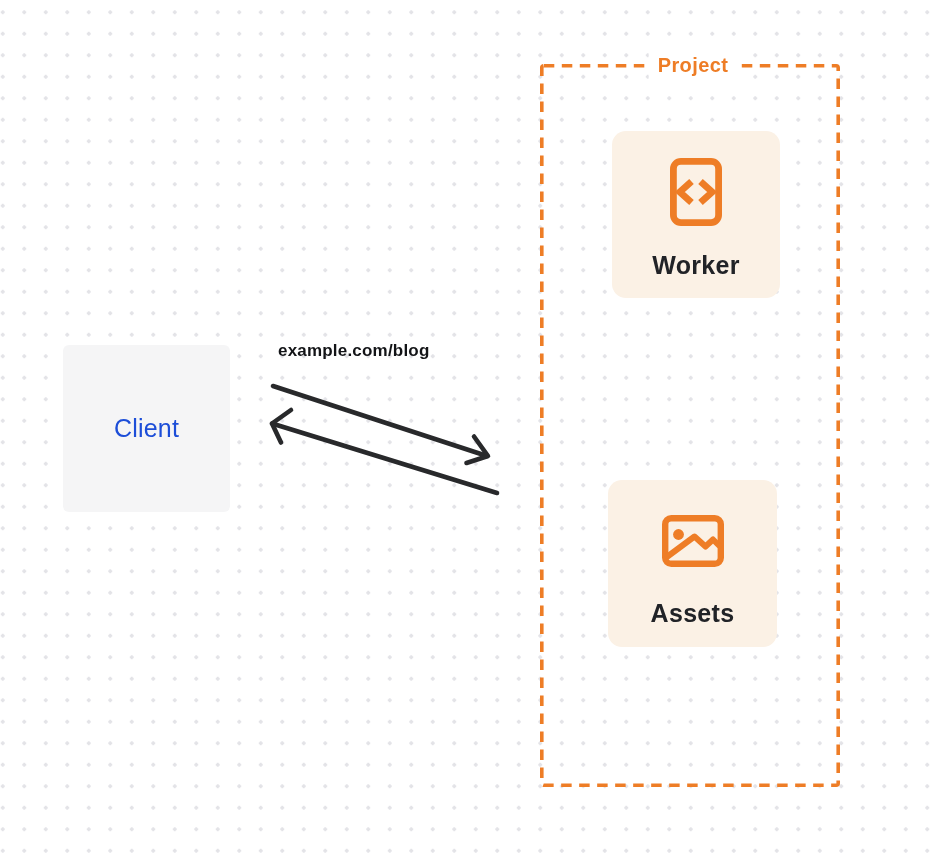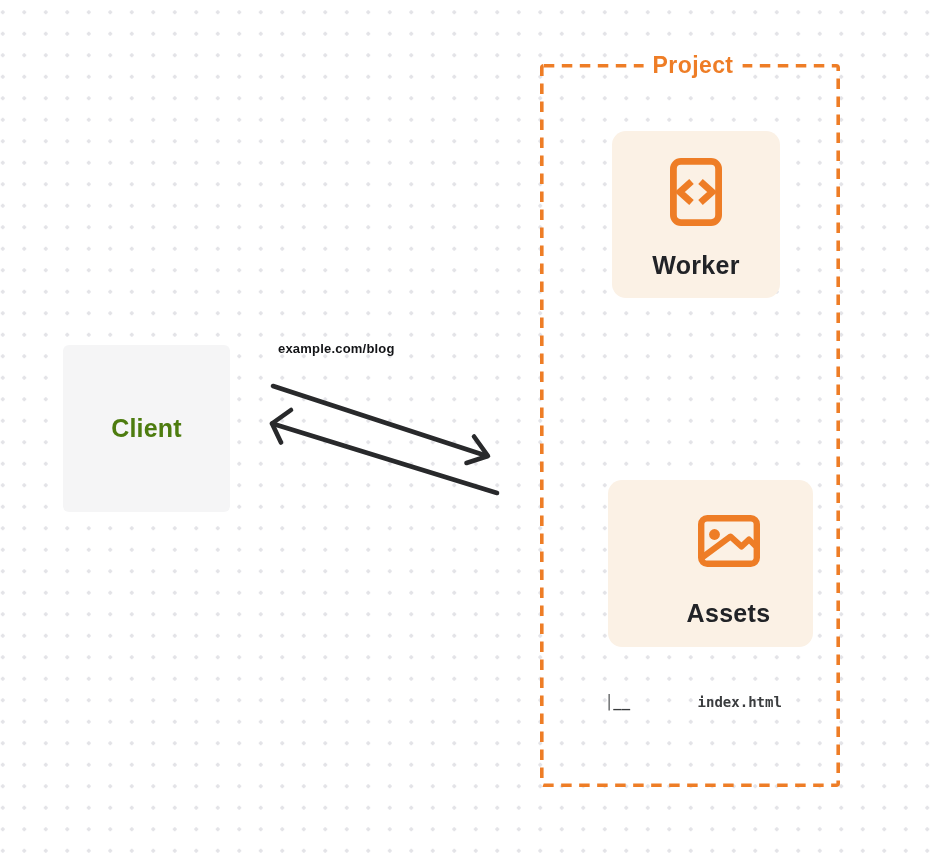--- a/index.html
+++ b/index.html
@@ -14,44 +14,44 @@
     font-family:"Liberation Sans",sans-serif;
   }
   .abs{position:absolute;}
   
   #client-box{
     left:63px;top:345px;width:167px;height:167px;
     background:#f5f5f6;border-radius:6px;
     display:flex;align-items:center;justify-content:center;
   }
   #client-box .box-label{
-    font-size:25px;font-weight:700;color:#4d7c0f;letter-spacing:.2px;
+    font-size:25px;font-weight:400;color:#1d4ed8;letter-spacing:.2px;
   }
   
   #request-url{
     left:278px;top:341px;
-    font-size:13px;font-weight:700;color:#131417;letter-spacing:.2px;
+    font-size:17px;font-weight:700;color:#131417;letter-spacing:.2px;
     white-space:nowrap;
   }
   
   svg.overlay{left:0;top:0;pointer-events:none;}
   
   #project-title{
     left:693px;top:51px;transform:translateX(-50%);
     background:#ffffff;padding:0 9px;
-    font-size:23px;line-height:28px;font-weight:700;color:#ee7d26;letter-spacing:.4px;
+    font-size:20px;line-height:28px;font-weight:700;color:#ee7d26;letter-spacing:.4px;
     white-space:nowrap;
   }
   
   .card{
     background:#fbf1e5;border-radius:14px;
     display:flex;flex-direction:column;align-items:center;
   }
   #worker-card{left:612px;top:131px;width:168px;height:167px;}
-  #assets-card{left:608px;top:480px;width:169px;height:167px;padding-left:36px;}
+  #assets-card{left:608px;top:480px;width:169px;height:167px;}
   #worker-card .card-icon{margin-top:27px;}
   #assets-card .card-icon{margin-top:35px;}
   .card-label{
     font-size:25px;line-height:25px;font-weight:700;color:#212327;letter-spacing:.3px;
   }
   #worker-card .card-label{margin-top:27px;}
   #assets-card .card-label{margin-top:34px;}
   
   #file-tree{
     left:588px;top:650px;
@@ -102,17 +102,16 @@
   <div id="assets-card" class="abs card">
     <svg class="card-icon" width="62" height="52" viewBox="0 0 62 52">
       <rect x="3.2" y="3.2" width="55.6" height="45.6" rx="6" fill="none" stroke="#ee7d26" stroke-width="6.4"></rect>
       <circle cx="16.5" cy="19.5" r="5.4" fill="#ee7d26"></circle>
       <path d="M5.5,41.5 L32.5,21.5 L43.5,31.5 L51,24.5 L57,30.5" fill="none" stroke="#ee7d26" stroke-width="6" stroke-linecap="round" stroke-linejoin="round"></path>
     </svg>
     <span class="card-label">Assets</span>
   </div>
 
   <div id="file-tree" class="abs">
-    <div>  │__        index.html</div>
     
   </div>
 
 </div>
 
 </body></html>

